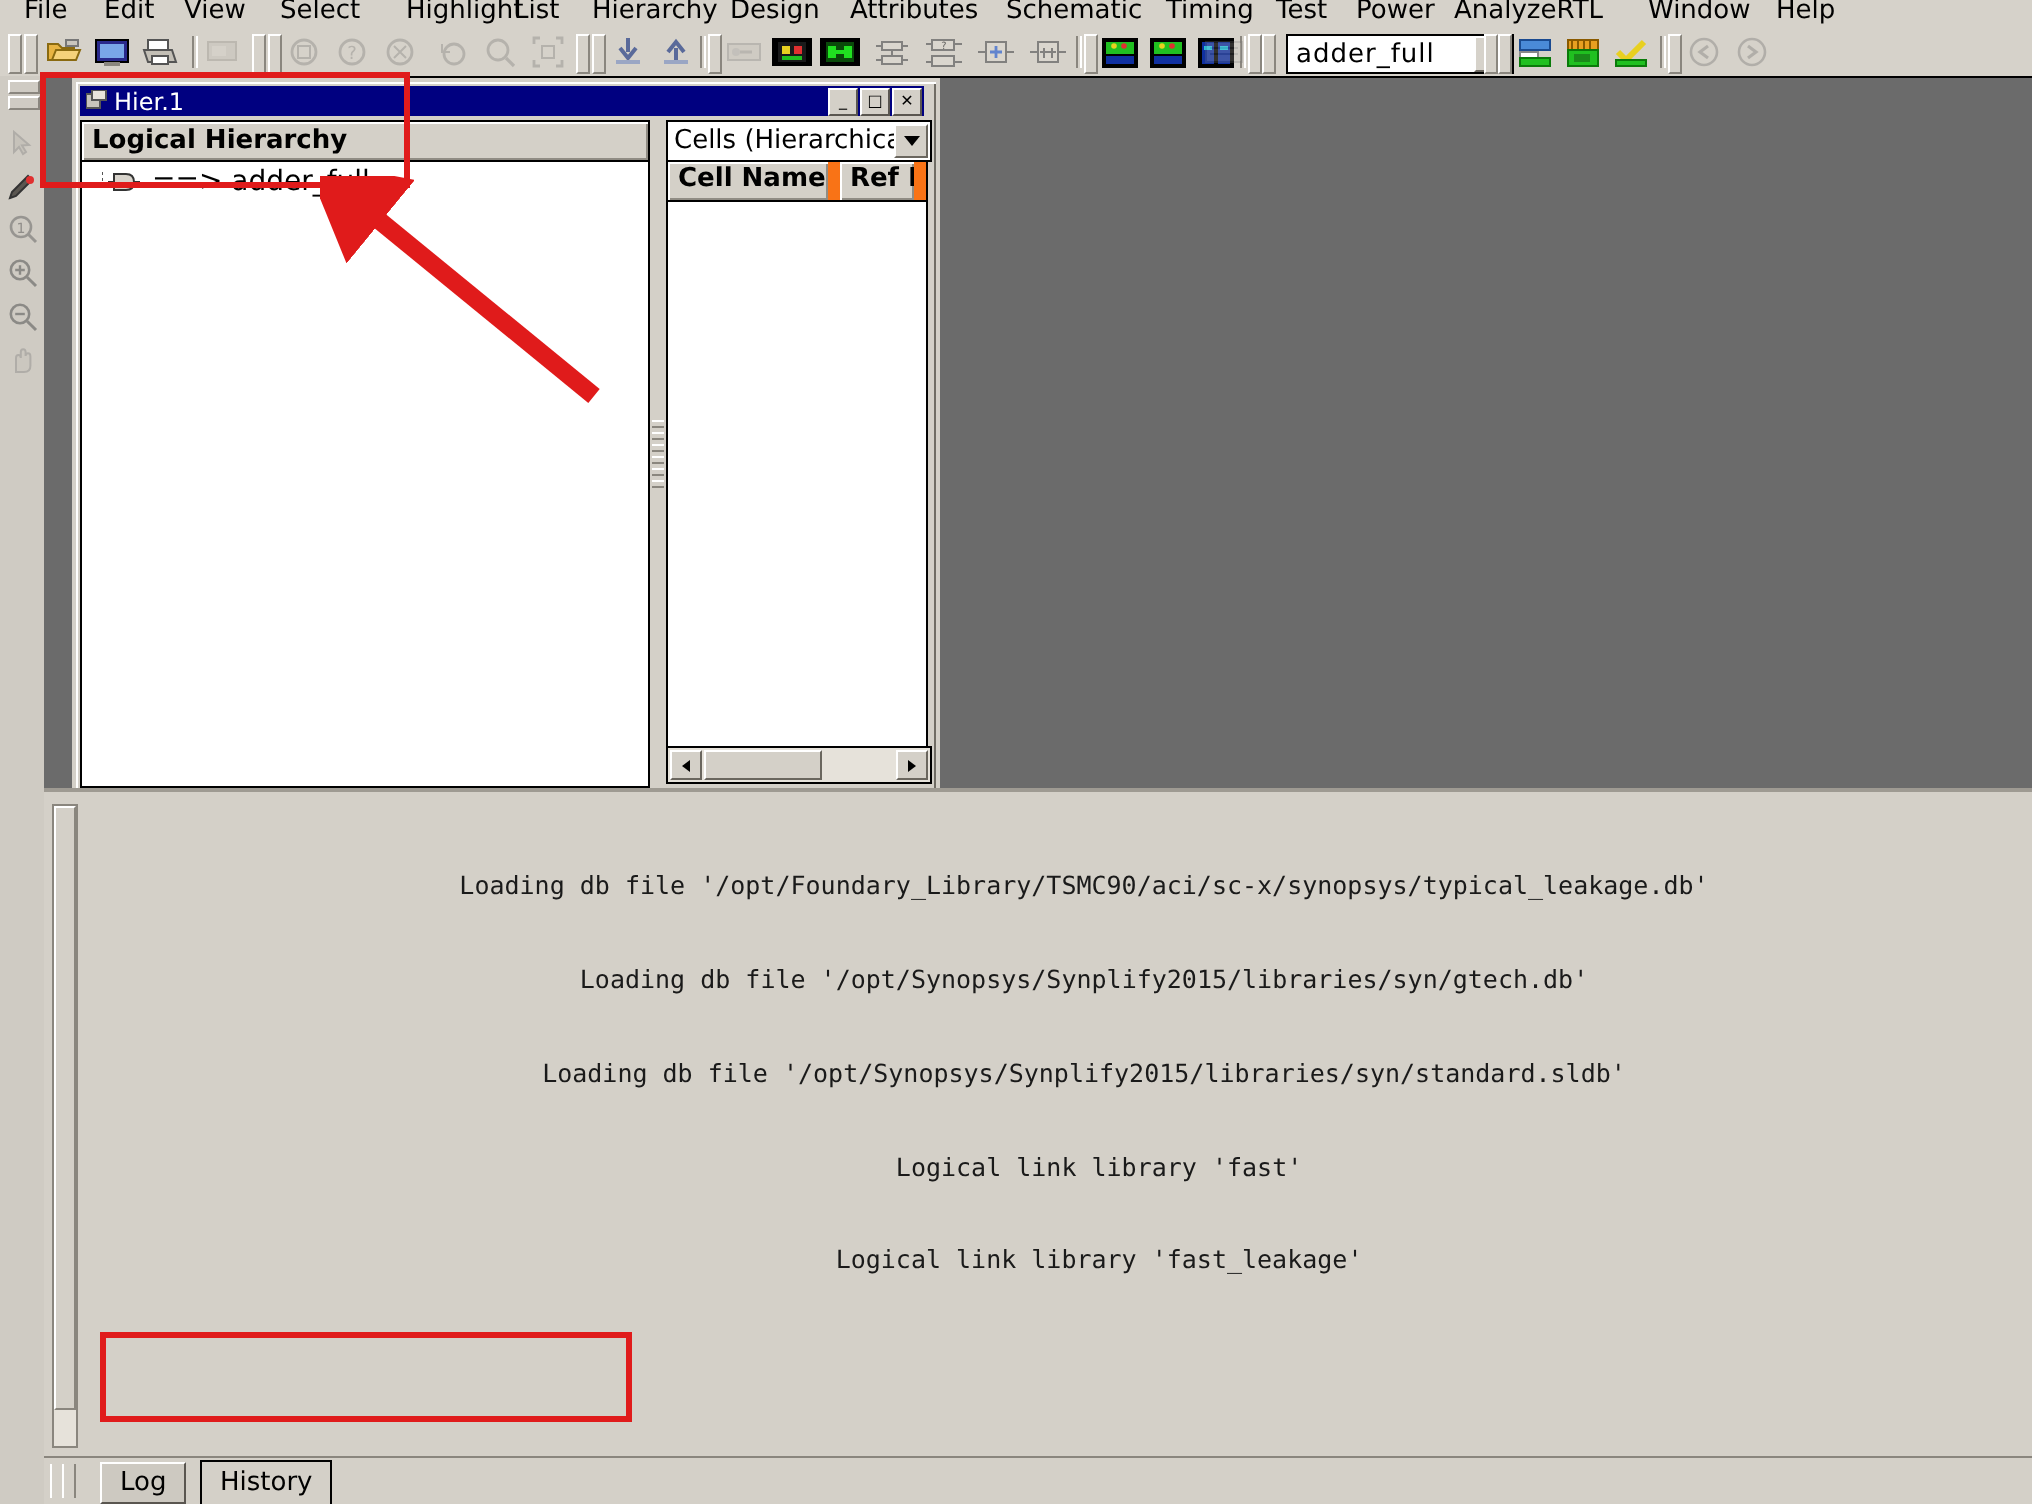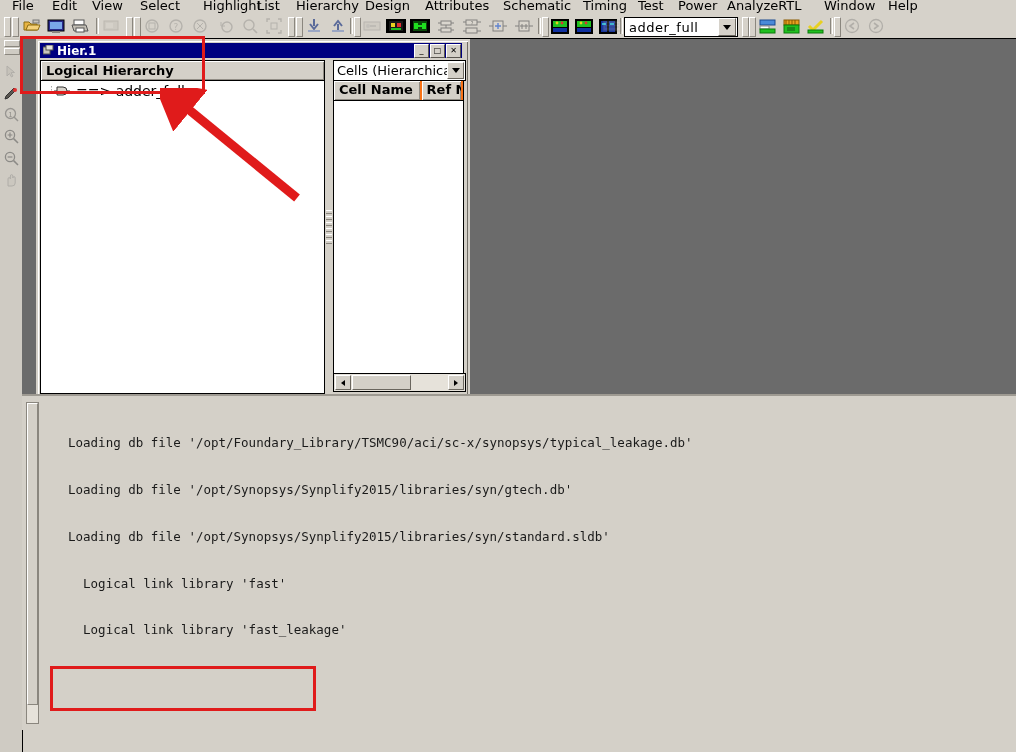--- a/index.html
+++ b/index.html
@@ -39,21 +39,21 @@
     position:absolute;top:2px;width:20px;height:20px;
     display:flex;align-items:center;justify-content:center;
     overflow:hidden;
   }
   .tbtn svg{display:block;}
 
   
   .combo{
     position:absolute;top:3px;height:18px;
     background:#fff;border:1px solid #000;
-    display:flex;align-items:center;
+    display:flex;align-items:center;margin-left:19px;
   }
   .combo .cval{
     flex:1;padding-left:4px;font-size:13px;letter-spacing:.5px;
     font-family:"DejaVu Sans",sans-serif;color:#000;white-space:nowrap;
   }
   .combo .carrow{
     width:16px;height:16px;margin-right:1px;background:#d6d2ca;
     border-left:1px solid #fff;border-top:1px solid #fff;
     border-right:1px solid #6a665e;border-bottom:1px solid #6a665e;
     display:flex;align-items:center;justify-content:center;
@@ -85,21 +85,21 @@
     border:2px solid #d4d0c8;
     box-shadow:inset 1px 1px 0 #fff, inset -1px -1px 0 #706c64;
   }
   .titlebar{
     position:absolute;left:2px;top:2px;width:422px;height:15px;
     background:#000080;display:flex;align-items:center;
   }
   .titlebar .tbicon{width:14px;height:13px;margin-left:1px;
     display:flex;align-items:center;justify-content:center;}
   .titlebar .tbtext{
-    color:#fff;font-size:12px;font-weight:bold;margin-left:2px;
+    color:#fff;font-size:12px;font-weight:normal;margin-left:2px;
     font-family:"DejaVu Sans",sans-serif;
   }
   .tbbtns{position:absolute;right:1px;top:1px;display:flex;gap:1px;}
   .tbb{width:13px;height:12px;background:#d4d0c8;
     border-top:1px solid #fff;border-left:1px solid #fff;
     border-right:1px solid #5a5650;border-bottom:1px solid #5a5650;
     display:flex;align-items:center;justify-content:center;
     font-size:8px;line-height:8px;font-family:"DejaVu Sans",sans-serif;}
 
   
@@ -145,21 +145,21 @@
     display:flex;align-items:center;justify-content:center;}
   .celltable{
     position:absolute;left:0;top:20px;width:129px;height:293px;
     background:#fff;border:1px solid #000;overflow:hidden;
   }
   .celltable .hdr{display:flex;height:19px;background:#d4d0c8;
     border-bottom:1px solid #000;}
   .celltable .hdr .cell{
     font-size:13px;font-weight:bold;padding-left:5px;line-height:18px;
     box-shadow:inset 1px 1px 0 #fff, inset -1px -1px 0 #908c84;
-    border-right:2px solid #f97316;white-space:nowrap;overflow:hidden;
+    border-right:6px solid #f97316;white-space:nowrap;overflow:hidden;
     font-family:"DejaVu Sans",sans-serif;
   }
   .hscroll{
     position:absolute;left:0;bottom:0;width:131px;height:17px;
     background:#e6e2da;border:1px solid #000;display:flex;align-items:center;
   }
   .sbbtn{width:14px;height:13px;margin:0 1px;background:#d4d0c8;
     border-top:1px solid #fff;border-left:1px solid #fff;
     border-right:1px solid #6a665e;border-bottom:1px solid #6a665e;
     display:flex;align-items:center;justify-content:center;}
@@ -167,21 +167,21 @@
     border-top:1px solid #fff;border-left:1px solid #fff;
     border-right:1px solid #6a665e;border-bottom:1px solid #6a665e;}
   .tri-l{width:0;height:0;border-top:3px solid transparent;
     border-bottom:3px solid transparent;border-right:4px solid #000;}
   .tri-r{width:0;height:0;border-top:3px solid transparent;
     border-bottom:3px solid transparent;border-left:4px solid #000;}
 
   
   .logarea{
     position:absolute;left:22px;top:394px;width:994px;height:334px;
-    background:#d4d0c8;border-top:2px solid #9e9a92;
+    background:#d4d0c8;border-top:2px solid #9e9a92;text-align:center;
   }
   .logscroll{
     position:absolute;left:4px;top:6px;width:11px;height:320px;
     background:#e6e2da;border:1px solid #8a867e;
   }
   .logscroll .lthumb{position:absolute;left:0;top:0;width:9px;height:300px;
     background:#d4d0c8;border-top:1px solid #fff;border-left:1px solid #fff;
     border-right:1px solid #8a867e;border-bottom:1px solid #8a867e;}
   .logtext{
     position:absolute;left:20px;top:4px;right:0;bottom:0;
@@ -618,20 +618,26 @@
       
       
       
       
       
       
       
     </div>
   </div>
 
+  <div class="tabbar">
+    <div class="tgrip" style="left:3px"></div>
+    <div class="tgrip" style="left:9px"></div>
+    <div class="tab active" style="left:28px">Log</div>
+    <div class="tab inactive" style="left:78px">History</div>
+  </div>
 
   <div class="anno" style="left:20px;top:36px;width:179px;height:52px"></div>
   <div class="anno" style="left:50px;top:666px;width:260px;height:39px"></div>
 
   <svg class="anno-arrow" style="left:160px;top:88px" width="150" height="120">
     <defs>
       <marker id="ah" markerWidth="6" markerHeight="6" refX="1.2" refY="3" orient="auto">
         <path d="M0,0 L0,6 L5.5,3 z" fill="#e01b1b"></path>
       </marker>
     </defs>

